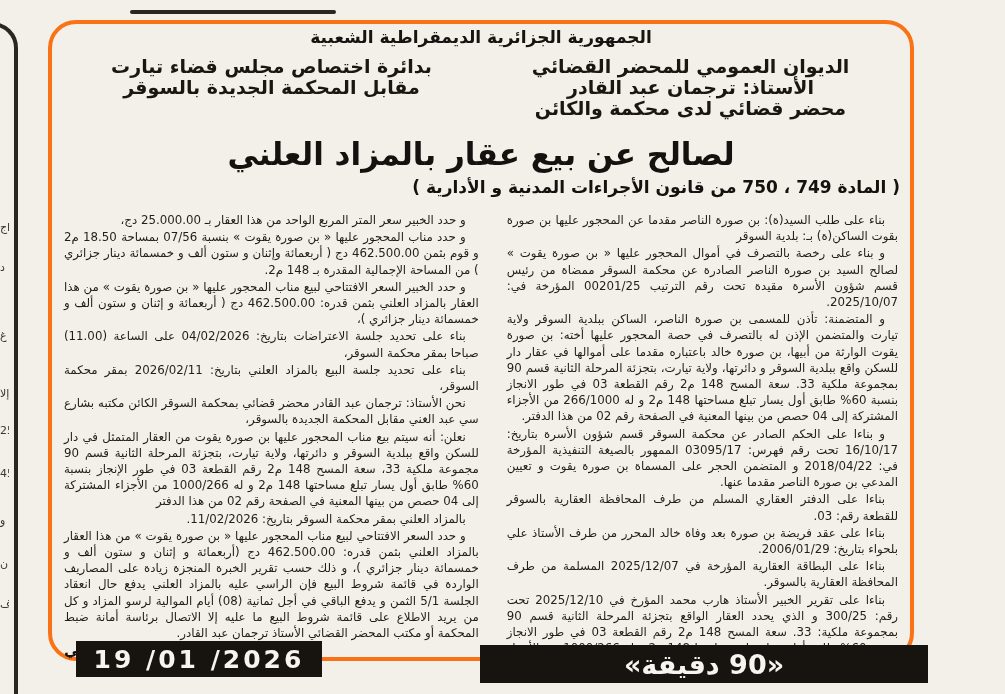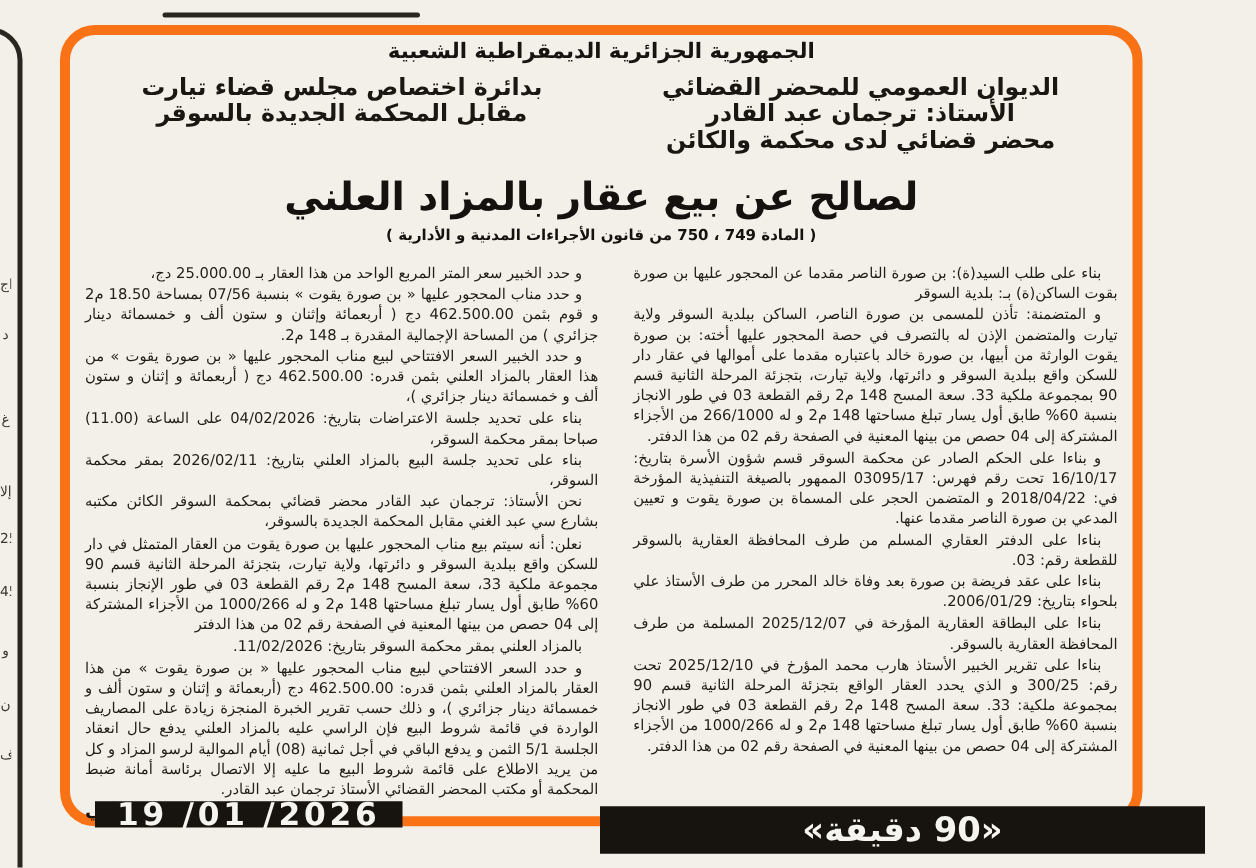--- a/index.html
+++ b/index.html
@@ -11,62 +11,62 @@
   }
   
   .neighbor-box{
     position:absolute;left:-64px;top:22px;width:74px;height:720px;
     border:4px solid #2a2621;border-radius:26px;background:transparent;
   }
   .stray-top-line{
     position:absolute;left:130px;top:10px;width:206px;height:4px;background:#2a2621;border-radius:2px;
   }
   .margin-frag{
-    position:absolute;left:0;width:9px;overflow:hidden;font-size:11px;color:#3c3730;line-height:12px;text-align:center;
+    position:absolute;left:0;width:9px;overflow:hidden;font-size:11px;color:#3c3730;line-height:12px;
   }
   
   .main-box{
     position:absolute;left:48px;top:20px;width:866px;height:641px;
-    border:8px solid #f97316;border-radius:28px;box-sizing:border-box;
+    border:4px solid #f97316;border-radius:28px;box-sizing:border-box;
     background:transparent;
   }
   .box-content{
     position:absolute;inset:0;padding:3px 10px 0 10px;direction:rtl;
   }
   .country-title{
     text-align:center;font-weight:bold;font-size:17px;letter-spacing:.2px;color:#161310;
   }
   .header-cols{
     display:flex;margin-top:9px;
   }
   .header-block{flex:1;text-align:center;font-weight:bold;font-size:19px;line-height:21px;color:#1a1713;}
   .ad-title{
     text-align:center;font-weight:bold;font-size:31px;margin-top:17px;color:#14110e;letter-spacing:.3px;
   }
   .ad-subtitle{
-    text-align:center;font-weight:bold;font-size:12px;margin-top:5px;color:#14110e;
+    text-align:right;font-weight:bold;font-size:17px;margin-top:5px;color:#14110e;
   }
   .columns{
     display:flex;gap:28px;margin-top:15px;padding:0 2px;
   }
   .col{font-size:11.8px;line-height:16.2px;text-align:justify;color:#211d18;}
   .col-right{flex:1;}
   .col-left{flex:1.06;}
   .col p{margin:0 0 1px 0;text-indent:13px;}
   .signature{
     font-weight:bold;font-size:15px;text-align:left;text-indent:0;margin-top:3px;color:#14110e;
   }
   
   .date-bar{
-    position:absolute;left:76px;top:641px;width:246px;height:21px;background:#17130f;
+    position:absolute;left:76px;top:641px;width:246px;height:36px;background:#17130f;
     display:flex;align-items:center;justify-content:center;z-index:6;
     color:#f6f4ef;font-weight:bold;font-size:25px;letter-spacing:3px;direction:ltr;
   }
   .minute-bar{
-    position:absolute;left:480px;top:645px;width:484px;height:38px;background:#17130f;
+    position:absolute;left:480px;top:645px;width:448px;height:38px;background:#17130f;
     display:flex;align-items:center;justify-content:center;z-index:6;
     color:#f6f4ef;font-weight:bold;font-size:27px;direction:rtl;
   }
 </style>
 </head>
 <body>
 
 <div class="neighbor-box"></div>
 <div class="stray-top-line"></div>
 
@@ -96,20 +96,21 @@
         <div>مقابل المحكمة الجديدة بالسوقر</div>
       </div>
     </div>
 
     <div class="ad-title">لصالح عن بيع عقار بالمزاد العلني</div>
     <div class="ad-subtitle">( المادة 749 ، 750 من قانون الأجراءات المدنية و الأدارية )</div>
 
     <div class="columns">
       <div class="col col-right">
         <p>بناء على طلب السيد(ة): بن صورة الناصر مقدما عن المحجور عليها بن صورة بقوت الساكن(ة) بـ: بلدية السوقر</p>
+        <p>و بناء على رخصة بالتصرف في أموال المحجور عليها « بن صورة يقوت » لصالح السيد بن صورة الناصر الصادرة عن محكمة السوقر ممضاة من رئيس قسم شؤون الأسرة مقيدة تحت رقم الترتيب 00201/25 المؤرخة في: 2025/10/07.</p>
         <p>و المتضمنة: تأذن للمسمى بن صورة الناصر، الساكن ببلدية السوقر ولاية تيارت والمتضمن الإذن له بالتصرف في حصة المحجور عليها أخته: بن صورة يقوت الوارثة من أبيها، بن صورة خالد باعتباره مقدما على أموالها في عقار دار للسكن واقع ببلدية السوقر و دائرتها، ولاية تيارت، بتجزئة المرحلة الثانية قسم 90 بمجموعة ملكية 33. سعة المسح 148 م2 رقم القطعة 03 في طور الانجاز بنسبة 60% طابق أول يسار تبلغ مساحتها 148 م2 و له 266/1000 من الأجزاء المشتركة إلى 04 حصص من بينها المعنية في الصفحة رقم 02 من هذا الدفتر.</p>
         <p>و بناءا على الحكم الصادر عن محكمة السوقر قسم شؤون الأسرة بتاريخ: 16/10/17 تحت رقم فهرس: 03095/17 الممهور بالصيغة التنفيذية المؤرخة في: 2018/04/22 و المتضمن الحجر على المسماة بن صورة يقوت و تعيين المدعي بن صورة الناصر مقدما عنها.</p>
         <p>بناءا على الدفتر العقاري المسلم من طرف المحافظة العقارية بالسوقر للقطعة رقم: 03.</p>
         <p>بناءا على عقد فريضة بن صورة بعد وفاة خالد المحرر من طرف الأستاذ علي بلحواء بتاريخ: 2006/01/29.</p>
         <p>بناءا على البطاقة العقارية المؤرخة في 2025/12/07 المسلمة من طرف المحافظة العقارية بالسوقر.</p>
         <p>بناءا على تقرير الخبير الأستاذ هارب محمد المؤرخ في 2025/12/10 تحت رقم: 300/25 و الذي يحدد العقار الواقع بتجزئة المرحلة الثانية قسم 90 بمجموعة ملكية: 33. سعة المسح 148 م2 رقم القطعة 03 في طور الانجاز بنسبة 60% طابق أول يسار تبلغ مساحتها 148 م2 و له 1000/266 من الأجزاء المشتركة إلى 04 حصص من بينها المعنية في الصفحة رقم 02 من هذا الدفتر.</p>
       </div>
       <div class="col col-left">
         <p>و حدد الخبير سعر المتر المربع الواحد من هذا العقار بـ 25.000.00 دج،</p>
         <p>و حدد مناب المحجور عليها « بن صورة يقوت » بنسبة 07/56 بمساحة 18.50 م2 و قوم بثمن 462.500.00 دج ( أربعمائة وإثنان و ستون ألف و خمسمائة دينار جزائري ) من المساحة الإجمالية المقدرة بـ 148 م2.</p>

